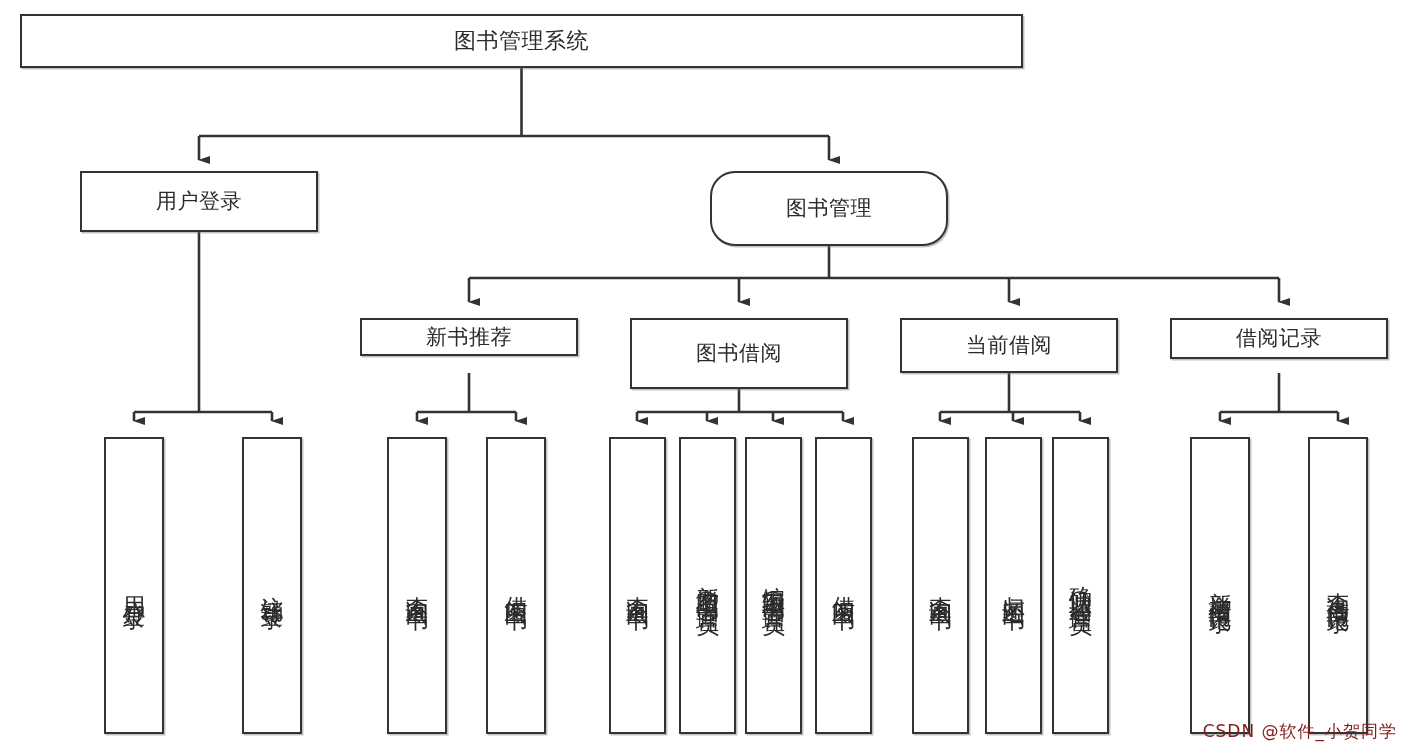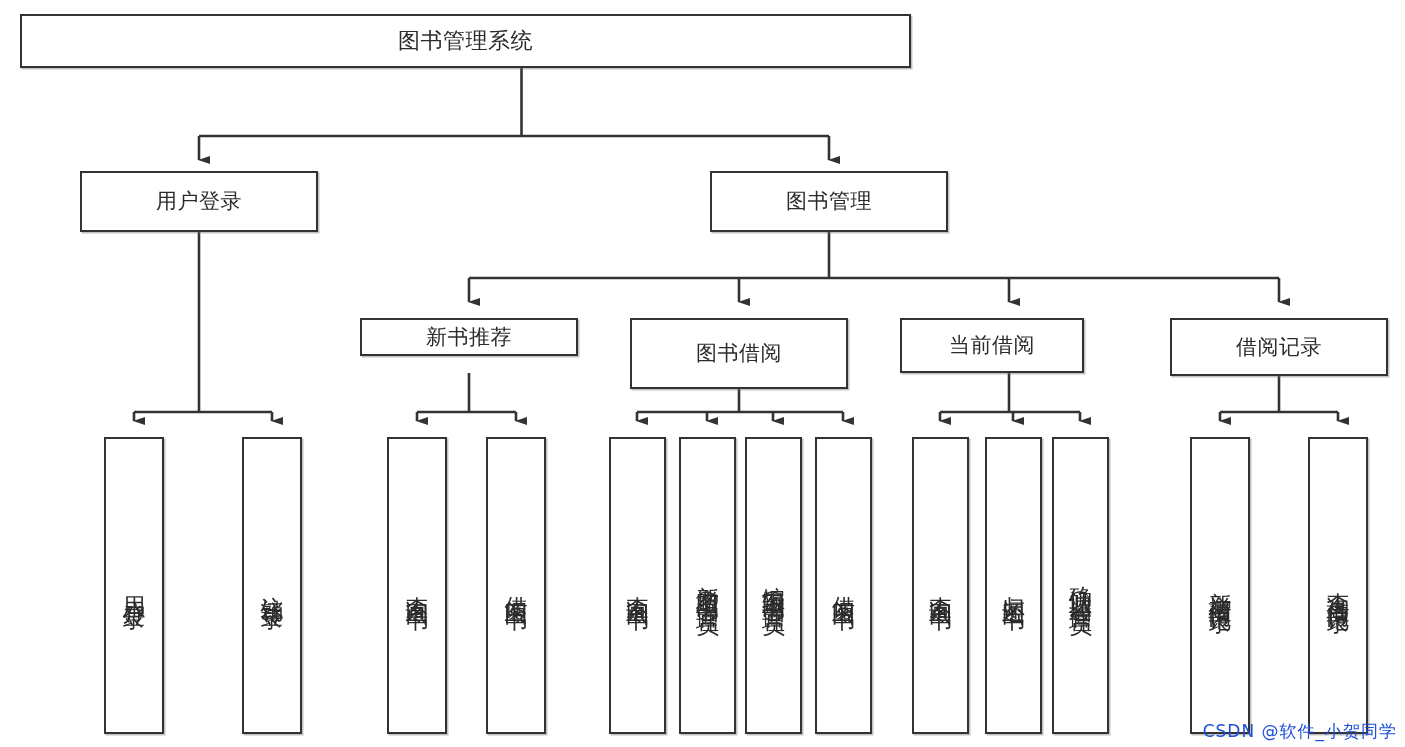--- a/index.html
+++ b/index.html
@@ -61,21 +61,21 @@
     letter-spacing: 4px;
     line-height: 1;
     text-align: center;
     max-height: 100%;
   }
   #watermark {
     position: absolute;
     right: 8px;
     bottom: 4px;
     font-size: 17px;
-    color: #1d4ed8;
+    color: #7f1d1d;
     letter-spacing: 1px;
     user-select: none;
     white-space: pre;
   }
 </style>
 </head>
 <body>
 
 <div id="canvas">
 
@@ -124,41 +124,41 @@
       <path d="M1013,412 L1013,421" marker-end="url(#ah)"></path>
       <path d="M1080,412 L1080,421" marker-end="url(#ah)"></path>
 
       <path d="M1279,373 L1279,412"></path>
       <path d="M1220,412 L1338,412"></path>
       <path d="M1220,412 L1220,421" marker-end="url(#ah)"></path>
       <path d="M1338,412 L1338,421" marker-end="url(#ah)"></path>
     </g>
   </svg>
 
-  <div class="node h root" style="left:20px; top:14px; width:891px; height:54px;">
+  <div class="node h root" style="left:20px; top:14px; width:1003px; height:54px;">
     <span class="lbl">图书管理系统</span>
   </div>
 
   <div class="node h" style="left:80px; top:171px; width:238px; height:61px;">
     <span class="lbl">用户登录</span>
   </div>
-  <div class="node h" style="left:710px; top:171px; width:238px; height:61px;">
+  <div class="node h" style="left:710px; top:171px; width:238px; height:75px;border-radius:25px;">
     <span class="lbl">图书管理</span>
   </div>
 
   <div class="node h" style="left:360px; top:318px; width:218px; height:38px;">
     <span class="lbl">新书推荐</span>
   </div>
   <div class="node h" style="left:630px; top:318px; width:218px; height:71px;">
     <span class="lbl">图书借阅</span>
   </div>
-  <div class="node h" style="left:900px; top:318px; width:184px; height:55px;">
+  <div class="node h" style="left:900px; top:318px; width:218px; height:55px;">
     <span class="lbl">当前借阅</span>
   </div>
-  <div class="node h" style="left:1170px; top:318px; width:218px; height:58px;">
+  <div class="node h" style="left:1170px; top:318px; width:218px; height:41px;">
     <span class="lbl">借阅记录</span>
   </div>
 
   <div class="node v" style="left:104px; top:437px; width:60px; height:297px;">
     <span class="lbl">用户登录</span>
   </div>
   <div class="node v" style="left:242px; top:437px; width:60px; height:297px;">
     <span class="lbl">注销登录</span>
   </div>
 

